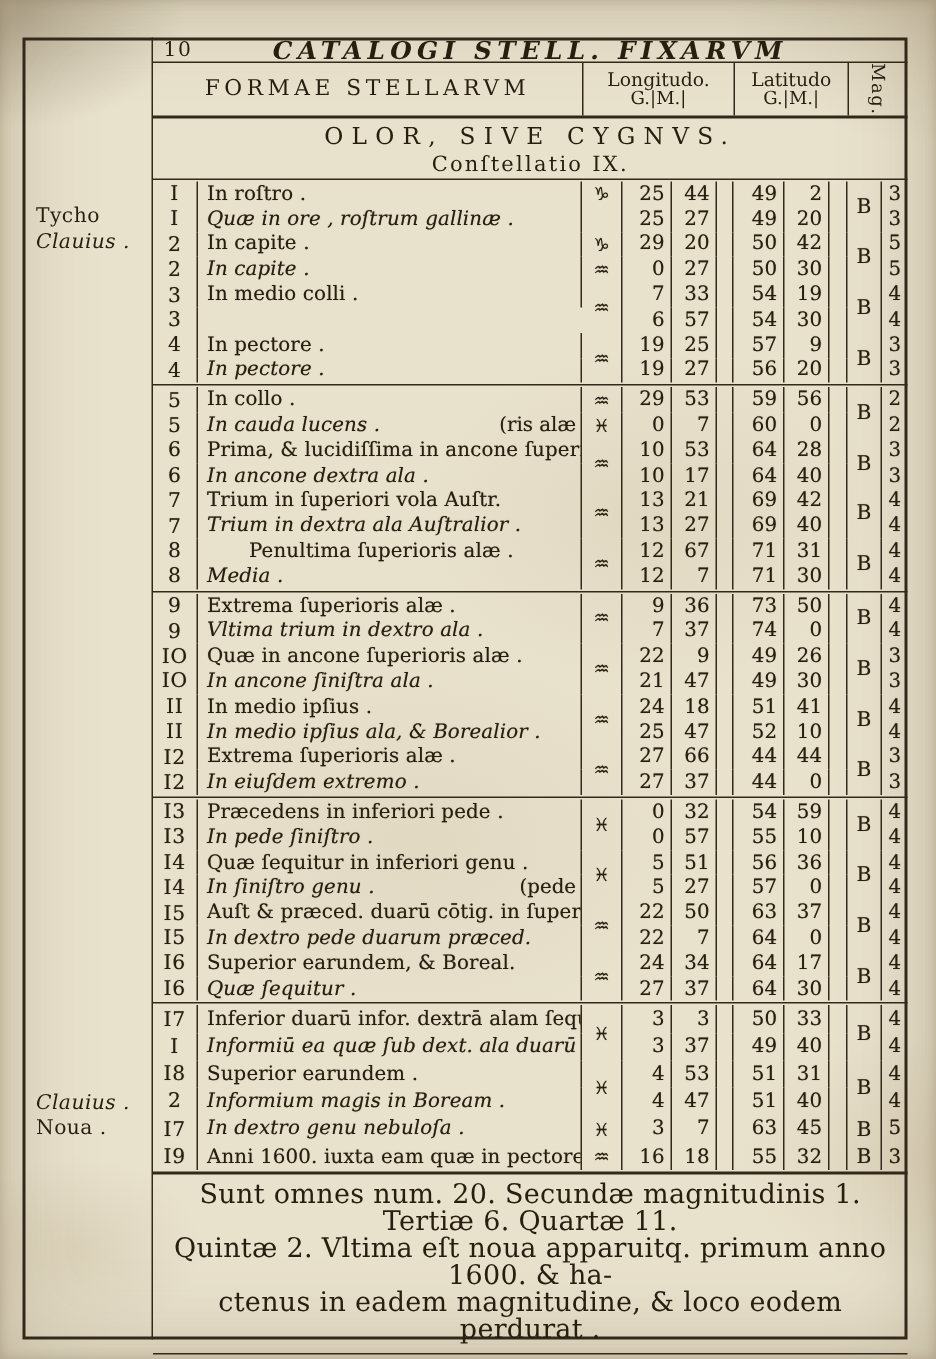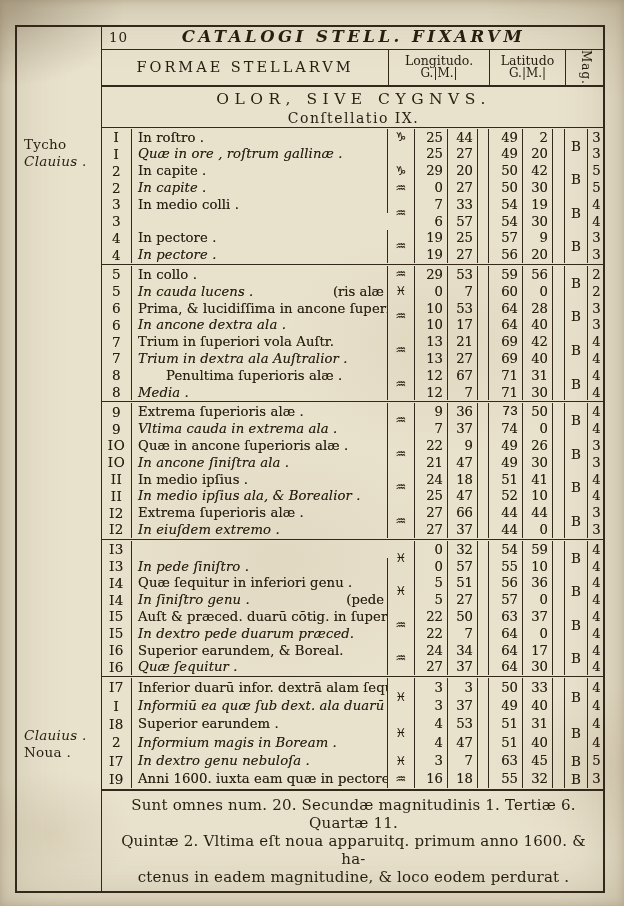--- a/index.html
+++ b/index.html
@@ -96,21 +96,21 @@
     font-family:"DejaVu Sans",sans-serif;font-size:12px;}
   .c-lg,.c-lm,.c-bg,.c-bm{justify-content:flex-end;padding-right:4px;border-right:1.2px solid var(--line);}
   .c-sp1,.c-sp2{border-right:1.2px solid var(--line);}
   .c-b{justify-content:center;border-right:1.2px solid var(--line);font-size:13.5px;}
   .c-mag{justify-content:center;}
   
   .footnote{
     border-top:2px solid var(--line);
     border-bottom:1.6px solid var(--line);
     text-align:center;padding:5px 14px 6px;
-    font-size:15px;line-height:18px;letter-spacing:.2px;
+    font-size:18px;line-height:18px;letter-spacing:.2px;
   }
   .catch{
     flex:1;display:flex;align-items:center;justify-content:flex-end;
     padding-right:15px;font-size:14px;font-weight:600;letter-spacing:2px;
   }
 </style>
 </head>
 <body>
 
 <div class="page">
@@ -368,27 +368,27 @@
         </div>
         <div class="group">
           <div class="pair" style="grid-template-rows: repeat(2, var(--rh));">
             <div class="cell c-num" style="grid-area: 1 / 1;">9</div>
             <div class="cell c-desc" style="grid-area: 1 / 2;">
               <span class="nm">Extrema ſuperioris alæ .</span>
             </div>
             <div class="cell c-lg" style="grid-area: 1 / 4;">9</div>
             <div class="cell c-lm" style="grid-area: 1 / 5;">36</div>
             <div class="cell c-sp1" style="grid-area: 1 / 6;"></div>
-            <div class="cell c-bg" style="grid-area: 1 / 7; font-family: Liberation Mono, monospace;">73</div>
+            <div class="cell c-bg" style="grid-area: 1 / 7;">73</div>
             <div class="cell c-bm" style="grid-area: 1 / 8;">50</div>
             <div class="cell c-sp2" style="grid-area: 1 / 9;"></div>
             <div class="cell c-mag" style="grid-area: 1 / 11;">4</div>
             <div class="cell c-num" style="grid-area: 2 / 1;">9</div>
             <div class="cell c-desc" style="grid-area: 2 / 2;">
-              <span class="nm it">Vltima cauda in extrema ala .</span>
+              <span class="nm it">Vltima trium in dextro ala .</span>
             </div>
             <div class="cell c-lg" style="grid-area: 2 / 4;">7</div>
             <div class="cell c-lm" style="grid-area: 2 / 5;">37</div>
             <div class="cell c-sp1" style="grid-area: 2 / 6;"></div>
             <div class="cell c-bg" style="grid-area: 2 / 7;">74</div>
             <div class="cell c-bm" style="grid-area: 2 / 8;">0</div>
             <div class="cell c-sp2" style="grid-area: 2 / 9;"></div>
             <div class="cell c-mag" style="grid-area: 2 / 11;">4</div>
             <div class="cell c-sign" style="grid-area: 1 / 3 / 3;">♒</div>
             <div class="cell c-b" style="grid-area: 1 / 10 / 3;">B</div>
@@ -468,20 +468,23 @@
             <div class="cell c-bm" style="grid-area: 2 / 8;">0</div>
             <div class="cell c-sp2" style="grid-area: 2 / 9;"></div>
             <div class="cell c-mag" style="grid-area: 2 / 11;">3</div>
             <div class="cell c-sign" style="grid-area: 1 / 3 / 3;">♒</div>
             <div class="cell c-b" style="grid-area: 1 / 10 / 3;">B</div>
           </div>
         </div>
         <div class="group">
           <div class="pair" style="grid-template-rows: repeat(2, var(--rh));">
             <div class="cell c-num" style="grid-area: 1 / 1;">I3</div>
+            <div class="cell c-desc" style="grid-area: 1 / 2;">
+              <span class="nm">Præcedens in inferiori pede .</span>
+            </div>
             <div class="cell c-lg" style="grid-area: 1 / 4;">0</div>
             <div class="cell c-lm" style="grid-area: 1 / 5;">32</div>
             <div class="cell c-sp1" style="grid-area: 1 / 6;"></div>
             <div class="cell c-bg" style="grid-area: 1 / 7;">54</div>
             <div class="cell c-bm" style="grid-area: 1 / 8;">59</div>
             <div class="cell c-sp2" style="grid-area: 1 / 9;"></div>
             <div class="cell c-mag" style="grid-area: 1 / 11;">4</div>
             <div class="cell c-num" style="grid-area: 2 / 1;">I3</div>
             <div class="cell c-desc" style="grid-area: 2 / 2;">
               <span class="nm it">In pede ſiniſtro .</span>

